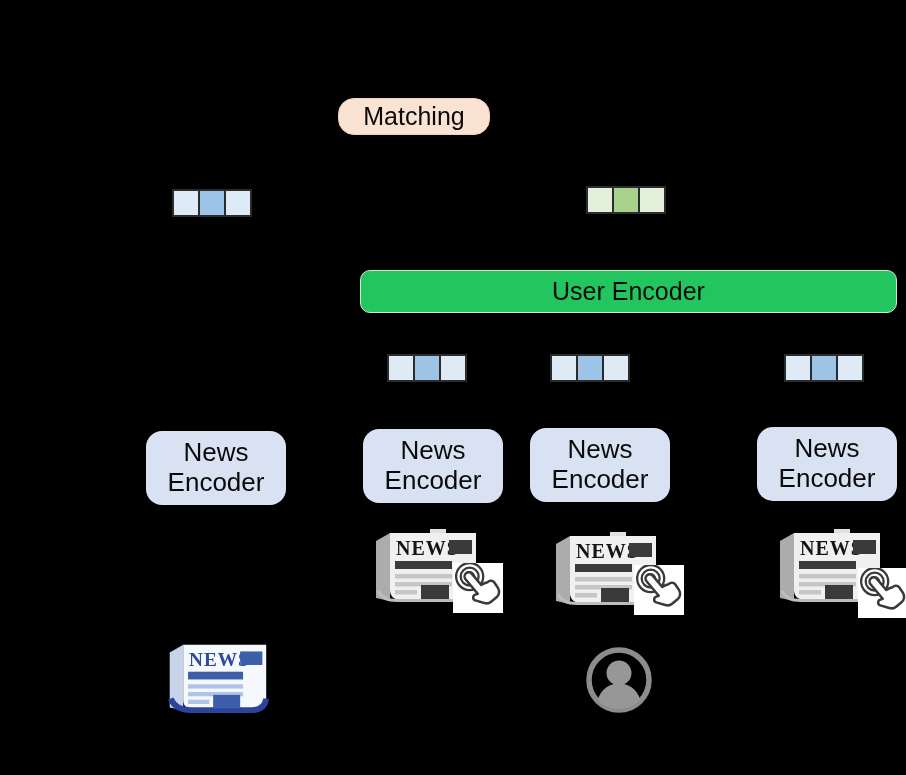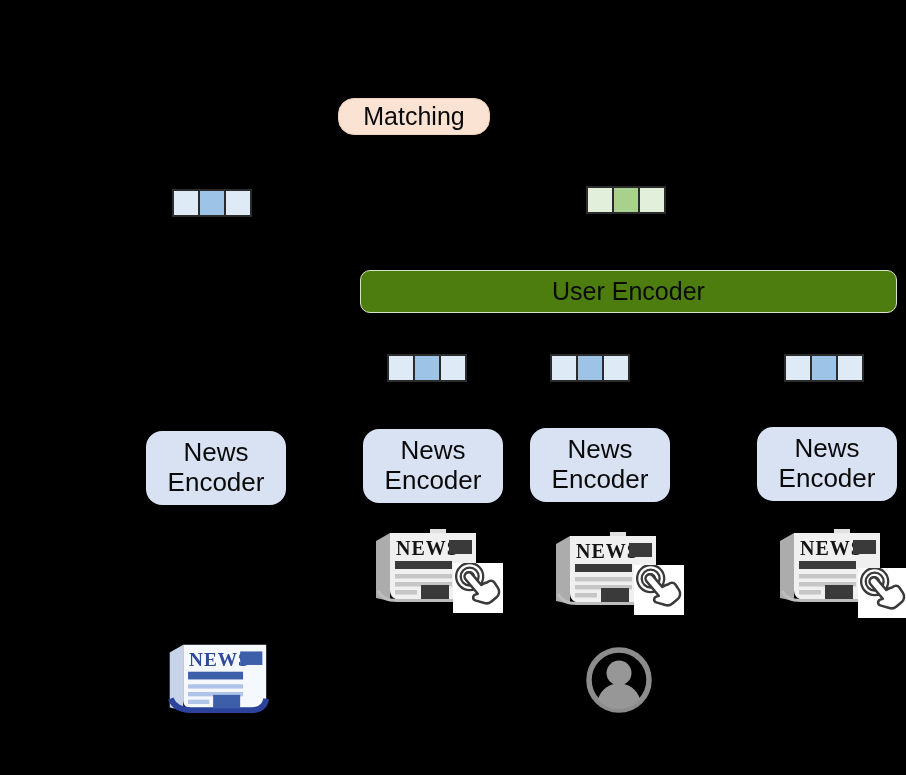--- a/index.html
+++ b/index.html
@@ -10,21 +10,21 @@
     overflow:hidden;
     font-family:"Liberation Sans", sans-serif;
   }
   
   .box{position:absolute;display:flex;align-items:center;justify-content:center;
        color:#0a0a0a;text-align:center;box-sizing:border-box;}
   #matching-box{left:338px;top:98px;width:152px;height:37px;
        background:#FAE3D3;border:1px solid #EFD0B8;border-radius:16px;
        font-size:25px;}
   #user-encoder-box{left:360px;top:270px;width:537px;height:43px;
-       background:#4d7c0f;border:1px solid #D4E6C8;border-radius:10px;
+       background:#22c55e;border:1px solid #D4E6C8;border-radius:10px;
        font-size:25px;}
   .news-encoder{width:140px;height:74px;background:#D9E2F3;border-radius:16px;
        font-size:26px;line-height:1.15;flex-direction:column;}
   #news-encoder-1{left:146px;top:431px;}
   #news-encoder-2{left:363px;top:429px;}
   #news-encoder-3{left:530px;top:428px;}
   #news-encoder-4{left:757px;top:427px;}
   
   .vec{position:absolute;display:flex;}
   .vec .sq{width:28px;height:28px;box-sizing:border-box;border:2px solid #2B2B2B;}

